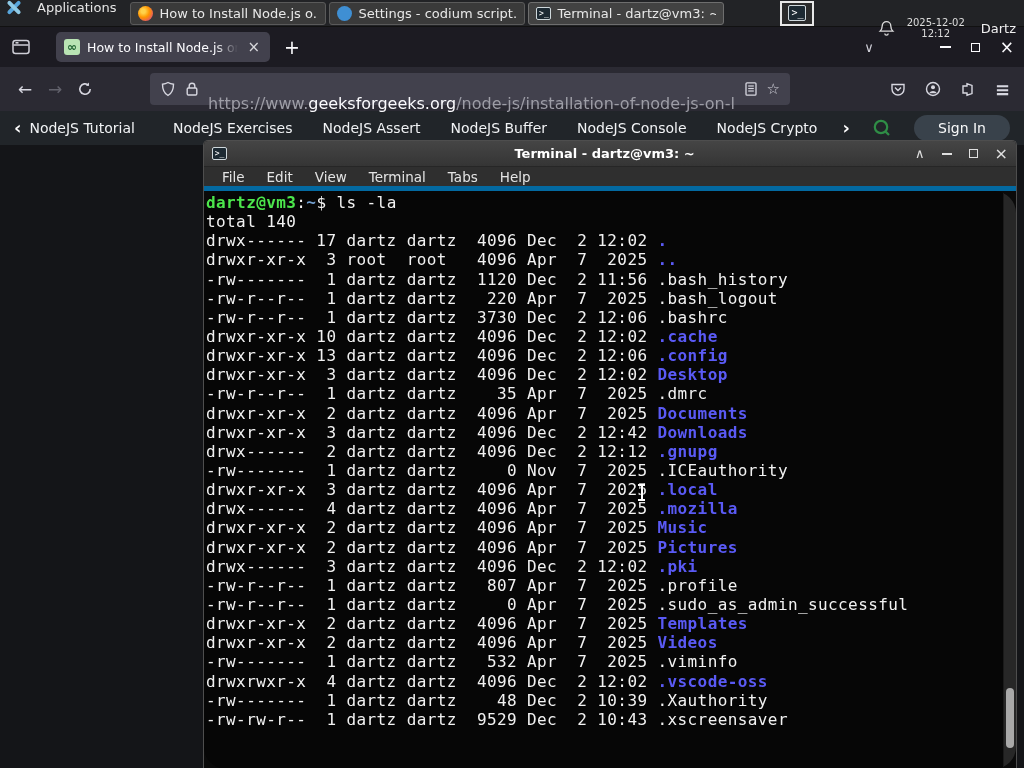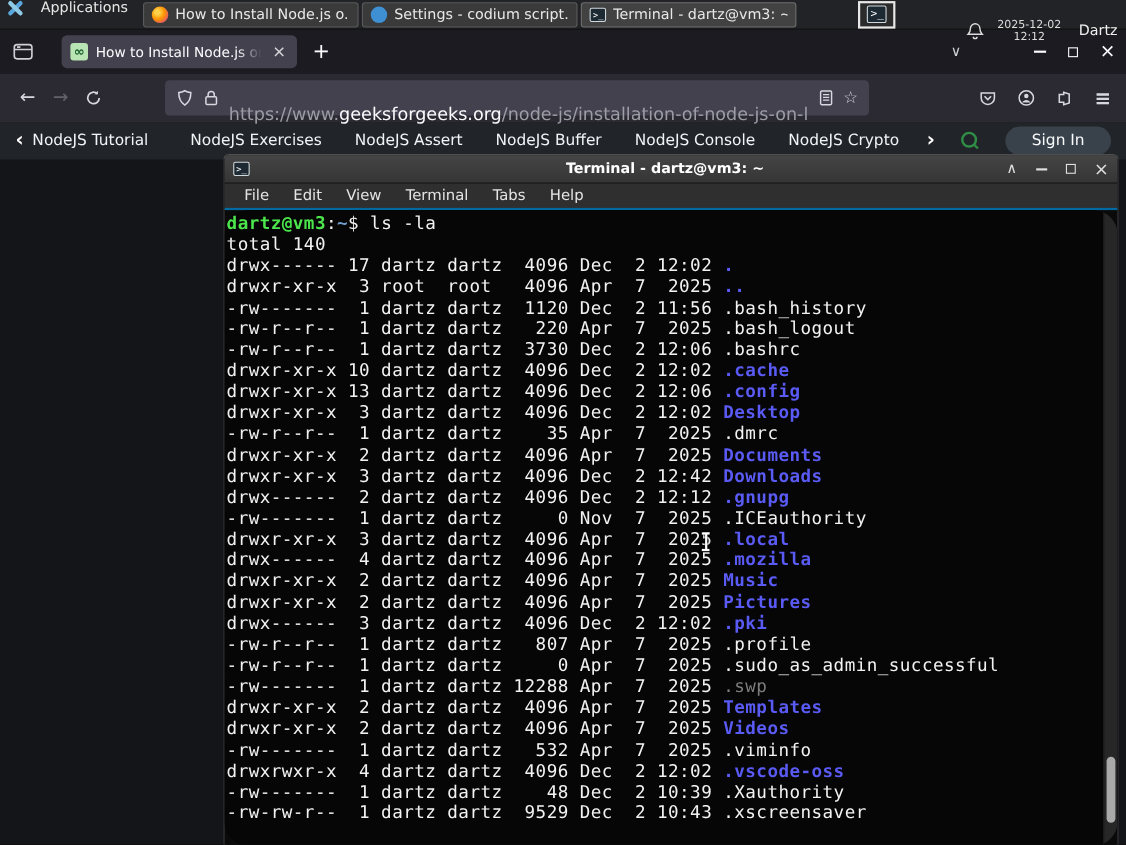--- a/index.html
+++ b/index.html
@@ -81,21 +81,21 @@
   .terminal { position:absolute; left:203px; top:140px; width:814px; height:628px; background:#0a0a0a;
               border:1px solid #4e4e4e; border-bottom:none; border-radius:5px 5px 0 0; z-index:20; overflow:hidden; }
   .t-titlebar { height:26px; background:linear-gradient(#454545,#353535); display:flex; align-items:center;
                 padding:0 8px; position:relative; border-bottom:1px solid #262626; }
   .t-title { position:absolute; left:50%; transform:translateX(-53%); color:#fff; font-weight:bold; font-size:13px; white-space:nowrap; }
   .t-controls { margin-left:auto; display:flex; align-items:center; gap:17px; color:#e0e0e0; }
   .t-controls .sym { font-size:13px; line-height:13px; }
   .t-controls .box { width:9px; height:9px; border:1.6px solid #e0e0e0; }
   .t-controls .bar { width:10px; height:2px; background:#e0e0e0; }
   .t-menubar { height:24px; background:#2f2f2f; display:flex; align-items:center; gap:2px; padding-left:8px;
-               border-bottom:2px solid #0369a1; }
+               border-bottom:5px solid #0369a1; }
   .t-menu-item { color:#e4e4e4; font-size:13.5px; padding:2px 10px; }
   .t-body { position:relative; height:578px; background:#060606; padding:2px 0 0 2px; overflow:hidden;border-radius:22px; }
   .term-line { font-family:"DejaVu Sans Mono", "Liberation Mono", monospace; font-size:16px; letter-spacing:0.4px;
                line-height:19.15px; height:19.15px; white-space:pre; color:#f2f2f2; }
   .c-plain { color:#f2f2f2; }
   .c-green { color:var(--prompt_green); font-weight:bold; }
   .c-blue  { color:var(--path_blue); font-weight:bold; }
   .n-dir   { color:var(--dir_blue); font-weight:bold; }
   .n-plain { color:#f2f2f2; }
   .n-dim   { color:#7d7d7d; }
@@ -272,21 +272,20 @@
           <div class="term-line"><span class="c-plain">drwxr-xr-x  3 dartz dartz  4096 Dec  2 12:42 </span><span class="n-dir">Downloads</span></div>
           <div class="term-line"><span class="c-plain">drwx------  2 dartz dartz  4096 Dec  2 12:12 </span><span class="n-dir">.gnupg</span></div>
           <div class="term-line"><span class="c-plain">-rw-------  1 dartz dartz     0 Nov  7  2025 </span><span class="n-plain">.ICEauthority</span></div>
           <div class="term-line"><span class="c-plain">drwxr-xr-x  3 dartz dartz  4096 Apr  7  2025 </span><span class="n-dir">.local</span></div>
           <div class="term-line"><span class="c-plain">drwx------  4 dartz dartz  4096 Apr  7  2025 </span><span class="n-dir">.mozilla</span></div>
           <div class="term-line"><span class="c-plain">drwxr-xr-x  2 dartz dartz  4096 Apr  7  2025 </span><span class="n-dir">Music</span></div>
           <div class="term-line"><span class="c-plain">drwxr-xr-x  2 dartz dartz  4096 Apr  7  2025 </span><span class="n-dir">Pictures</span></div>
           <div class="term-line"><span class="c-plain">drwx------  3 dartz dartz  4096 Dec  2 12:02 </span><span class="n-dir">.pki</span></div>
           <div class="term-line"><span class="c-plain">-rw-r--r--  1 dartz dartz   807 Apr  7  2025 </span><span class="n-plain">.profile</span></div>
           <div class="term-line"><span class="c-plain">-rw-r--r--  1 dartz dartz     0 Apr  7  2025 </span><span class="n-plain">.sudo_as_admin_successful</span></div>
-          <div class="term-line"><span class="c-plain">-rw-------  1 dartz dartz 12288 Apr  7  2025 </span><span class="n-dim">.swp</span></div>
           <div class="term-line"><span class="c-plain">drwxr-xr-x  2 dartz dartz  4096 Apr  7  2025 </span><span class="n-dir">Templates</span></div>
           <div class="term-line"><span class="c-plain">drwxr-xr-x  2 dartz dartz  4096 Apr  7  2025 </span><span class="n-dir">Videos</span></div>
           <div class="term-line"><span class="c-plain">-rw-------  1 dartz dartz   532 Apr  7  2025 </span><span class="n-plain">.viminfo</span></div>
           <div class="term-line"><span class="c-plain">drwxrwxr-x  4 dartz dartz  4096 Dec  2 12:02 </span><span class="n-dir">.vscode-oss</span></div>
           <div class="term-line"><span class="c-plain">-rw-------  1 dartz dartz    48 Dec  2 10:39 </span><span class="n-plain">.Xauthority</span></div>
           <div class="term-line"><span class="c-plain">-rw-rw-r--  1 dartz dartz  9529 Dec  2 10:43 </span><span class="n-plain">.xscreensaver</span></div>
         </div>
       <div class="t-scroll">
         <div class="t-thumb"></div>
       </div>

